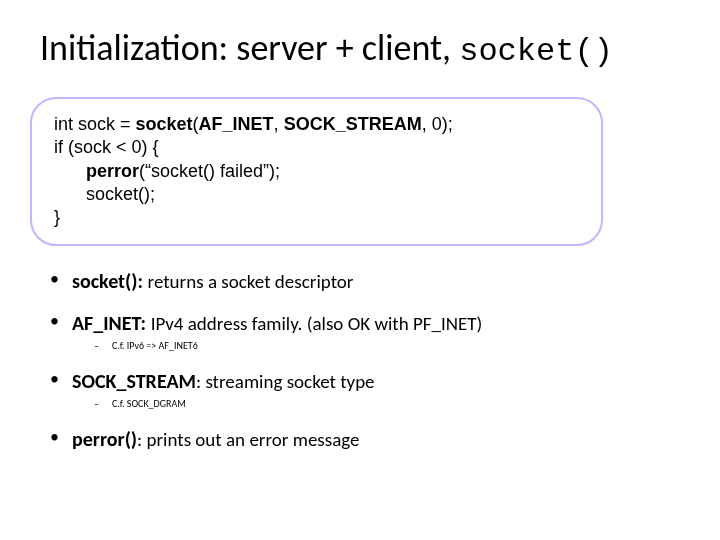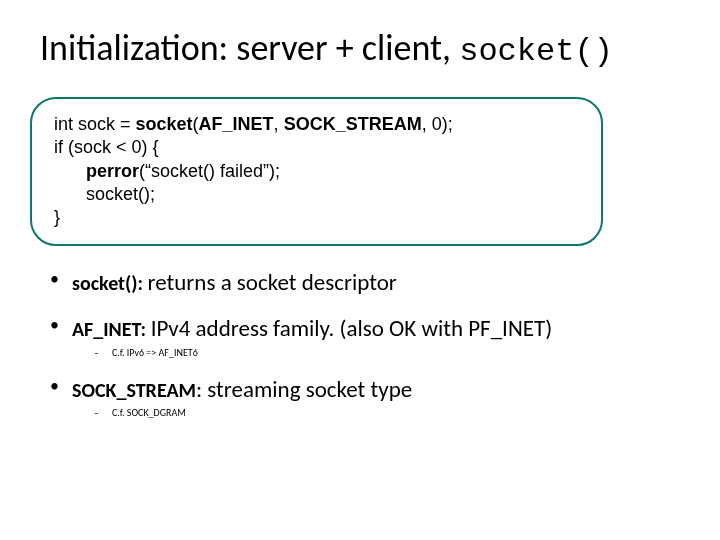--- a/index.html
+++ b/index.html
@@ -23,21 +23,21 @@
     font-weight: 400;
     margin: 0 0 26px 0;
     letter-spacing: 0;
   }
   .title .fn {
     font-family: Consolas, "Courier New", monospace;
     font-size: 32px;
     font-weight: 400;
   }
   .codebox {
-    border: 2px solid #0f766e;
+    border: 2px solid #c4b5fd;
     border-radius: 26px;
     padding: 14px 22px 14px 22px;
     width: 525px;
     margin-left: -10px;
     font-family: Arial, Helvetica, sans-serif;
     font-size: 18px;
     line-height: 1.3;
     margin-bottom: 22px;
   }
   .codebox .indent { display: inline-block; width: 32px; }
@@ -72,21 +72,21 @@
     padding-left: 18px;
     font-size: 10px;
     line-height: 1.3;
   }
   .bullets .sublist li::before {
     content: "–";
     position: absolute;
     left: 0;
     top: 0;
   }
-  .bullets .tail { font-size: 23px; font-weight: 400; }
+  .bullets .tail { font-size: 19px; font-weight: 400; }
 </style>
 </head>
 <body>
 
 <div class="slide">
 
   <h1 class="title">
     <span>Initialization: server + client, </span><span class="fn">socket()</span>
   </h1>
 
@@ -117,15 +117,18 @@
       <ul class="sublist">
         <li>C.f. IPv6 =&gt; AF_INET6</li>
       </ul>
     </li>
     <li>
       <span class="lead">SOCK_STREAM</span><span class="lead tail">: streaming socket type</span><span class="tail"></span>
       <ul class="sublist">
         <li>C.f. SOCK_DGRAM</li>
       </ul>
     </li>
+    <li>
+      <span class="lead">perror()</span><span class="lead tail"></span><span class="tail">: prints out an error message</span>
+    </li>
   </ul>
 
 </div>
 
 </body></html>

